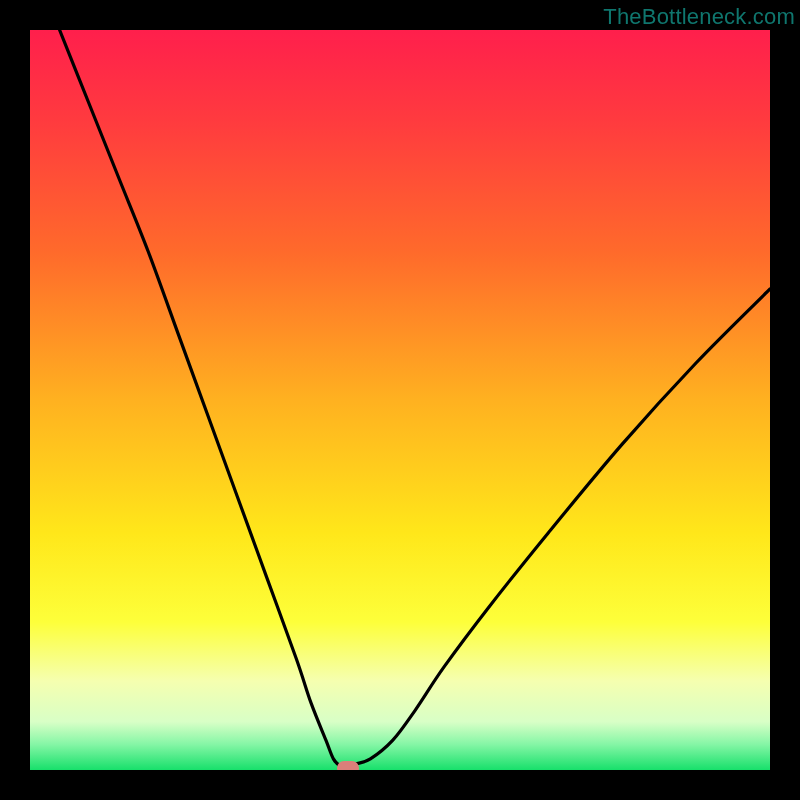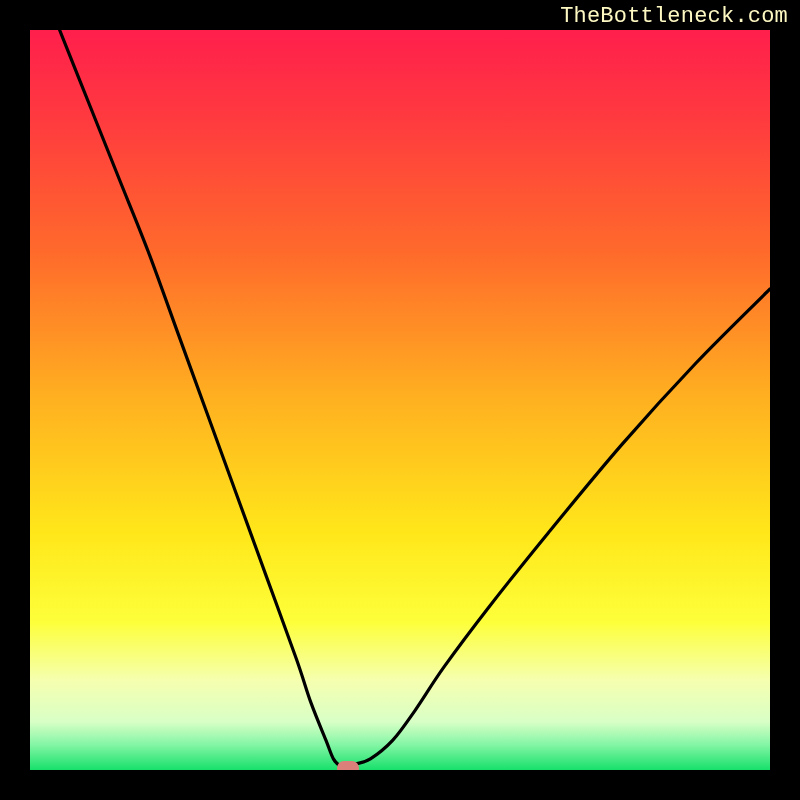--- a/index.html
+++ b/index.html
@@ -13,26 +13,25 @@
   }
   .frame {
     position: relative;
     width: 800px;
     height: 800px;
     background: #000;
   }
   .watermark {
     position: absolute;
     top: 4px;
-    right: 12px;
-    color: #fef9c3;
+    right: 5px;
+    color: #0f766e;
     font-size: 22px;
     letter-spacing: 0.2px;
     z-index: 10;
-    font-family: Liberation Mono, monospace;
   }
   .plot-area {
     position: absolute;
     left: 30px;
     top: 30px;
     width: 740px;
     height: 740px;
     overflow: hidden;
     box-sizing: border-box;
   }

